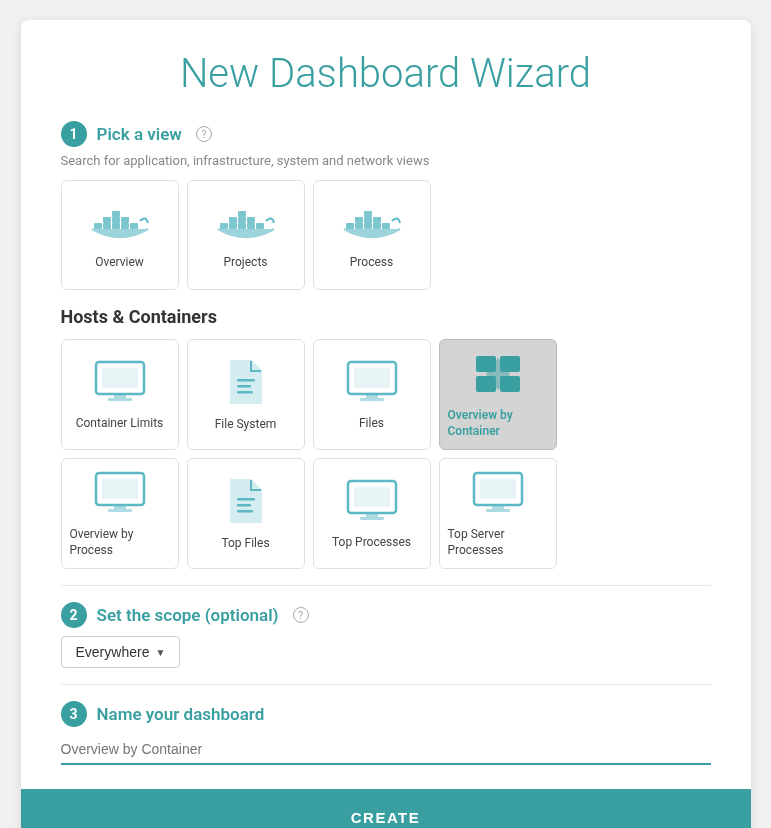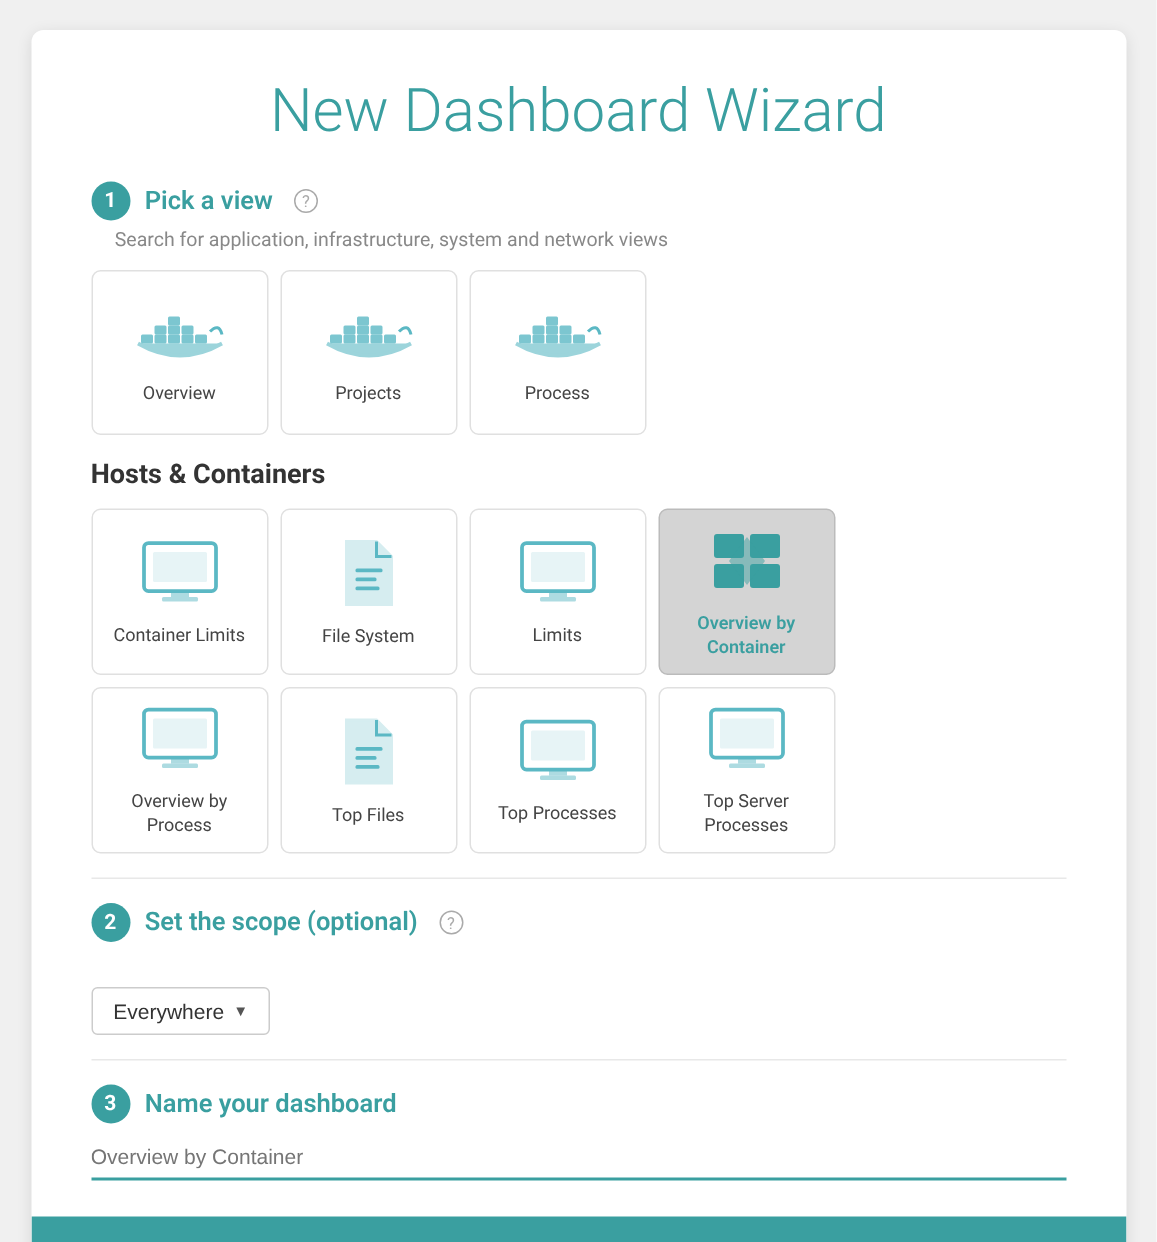--- a/index.html
+++ b/index.html
@@ -48,21 +48,21 @@
     }
     .step-label {
       font-size: 17px;
       font-weight: 600;
       color: #3a9fa0;
     }
     .step-sublabel {
       color: #888;
       font-size: 13px;
       margin-bottom: 12px;
-      margin-left: 16px;
+      margin-left: 0;
     }
     .help-icon {
       display: inline-flex;
       align-items: center;
       justify-content: center;
       width: 16px;
       height: 16px;
       border-radius: 50%;
       border: 1.5px solid #aaa;
       color: #aaa;
@@ -90,21 +90,20 @@
       background: #fff;
       transition: border-color 0.15s;
     }
     .card.selected {
       background: #d4d4d4;
       border-color: #bbb;
     }
     .card-label {
       font-size: 12px;
       color: #444;
-      text-align: center;
       margin-top: 8px;
       line-height: 1.3;
     }
     .card.selected .card-label {
       color: #3a9fa0;
       font-weight: 600;
     }
     
     .docker-icon {
       display: flex;
@@ -142,21 +141,20 @@
       display: inline-flex;
       align-items: center;
       gap: 6px;
       border: 1px solid #ccc;
       border-radius: 4px;
       padding: 7px 14px;
       font-size: 14px;
       color: #333;
       background: #fff;
       cursor: pointer;
-      margin-top: 22px;
     }
     .everywhere-btn .arrow-down {
       font-size: 10px;
       color: #555;
     }
     .name-section {
       margin: 8px 0 0 0;
     }
     .name-input {
       width: 100%;
@@ -300,21 +298,21 @@
 
     <div class="card">
       <div class="monitor-icon">
         <svg viewBox="0 0 52 44" fill="none" xmlns="http://www.w3.org/2000/svg">
           <rect x="2" y="2" width="48" height="32" rx="3" stroke="#5bb8c4" stroke-width="2.5" fill="none"></rect>
           <rect x="8" y="8" width="36" height="20" rx="1" fill="#5bb8c4" opacity="0.15"></rect>
           <rect x="20" y="34" width="12" height="4" fill="#5bb8c4" opacity="0.5"></rect>
           <rect x="14" y="38" width="24" height="3" rx="1" fill="#5bb8c4" opacity="0.5"></rect>
         </svg>
       </div>
-      <span class="card-label">Limits</span>
+      <span class="card-label">Files</span>
     </div>
 
     <div class="card selected">
       <div class="overview-container-icon">
         <svg viewBox="0 0 52 44" fill="none" xmlns="http://www.w3.org/2000/svg">
 
           <rect x="4" y="4" width="20" height="16" rx="2" fill="#3a9fa0"></rect>
           <rect x="28" y="4" width="20" height="16" rx="2" fill="#3a9fa0"></rect>
           <rect x="4" y="24" width="20" height="16" rx="2" fill="#3a9fa0"></rect>
           <rect x="28" y="24" width="20" height="16" rx="2" fill="#3a9fa0"></rect>

